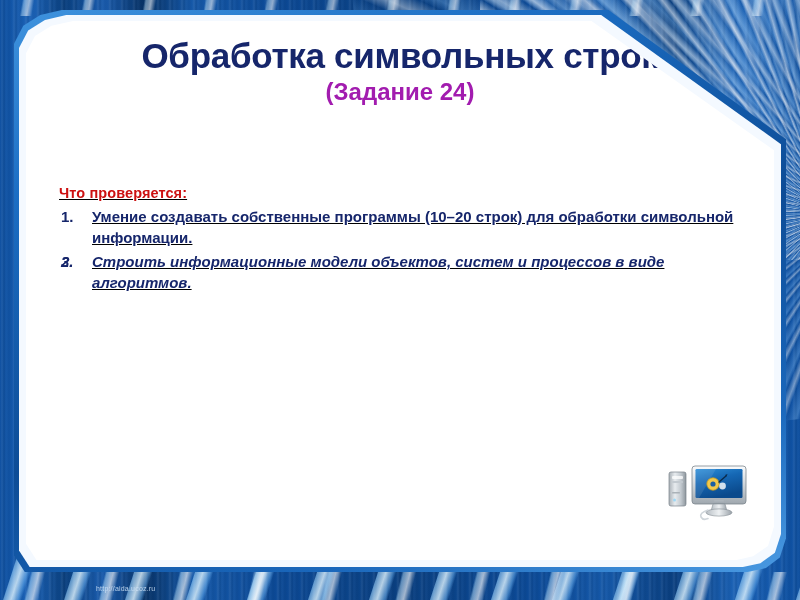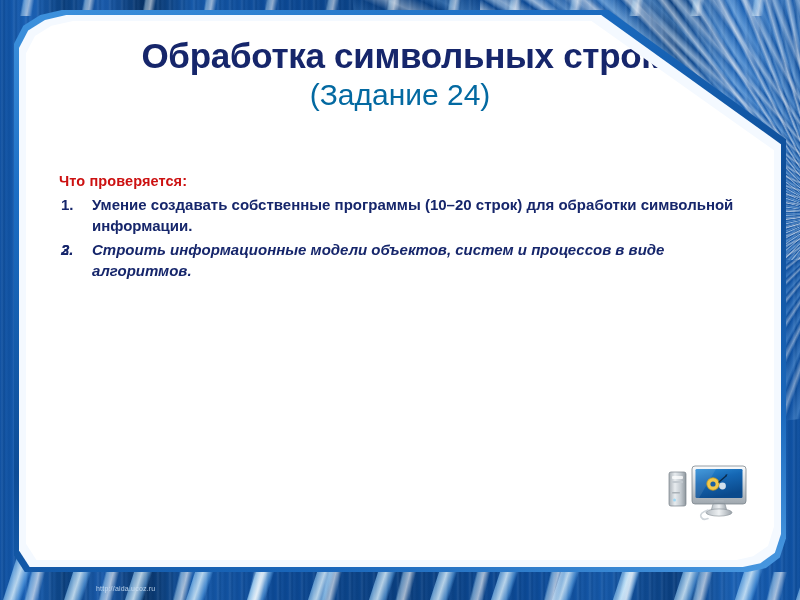--- a/index.html
+++ b/index.html
@@ -204,32 +204,33 @@
   .title-main {
     font-size: 35px;
     font-weight: bold;
     color: #16266b;
     letter-spacing: -0.3px;
     line-height: 1.08;
     white-space: nowrap;
   }
   .title-sub {
     margin-top: 4px;
-    font-size: 30px;
-    font-weight: normal;
-    color: #0369a1;
+    font-size: 24px;
+    font-weight: bold;
+    color: #a21caf;
     line-height: 1.08;
   }
 
   
   .content {
     position: absolute;
     left: 33px;
-    top: 152px;
+    top: 164px;
     right: 40px;
+    text-decoration: underline;
   }
   .lead {
     font-size: 14.5px;
     font-weight: bold;
     color: #cc1111;
     margin-bottom: 5px;
     letter-spacing: 0.1px;
   }
   ol.items {
     list-style: none;

